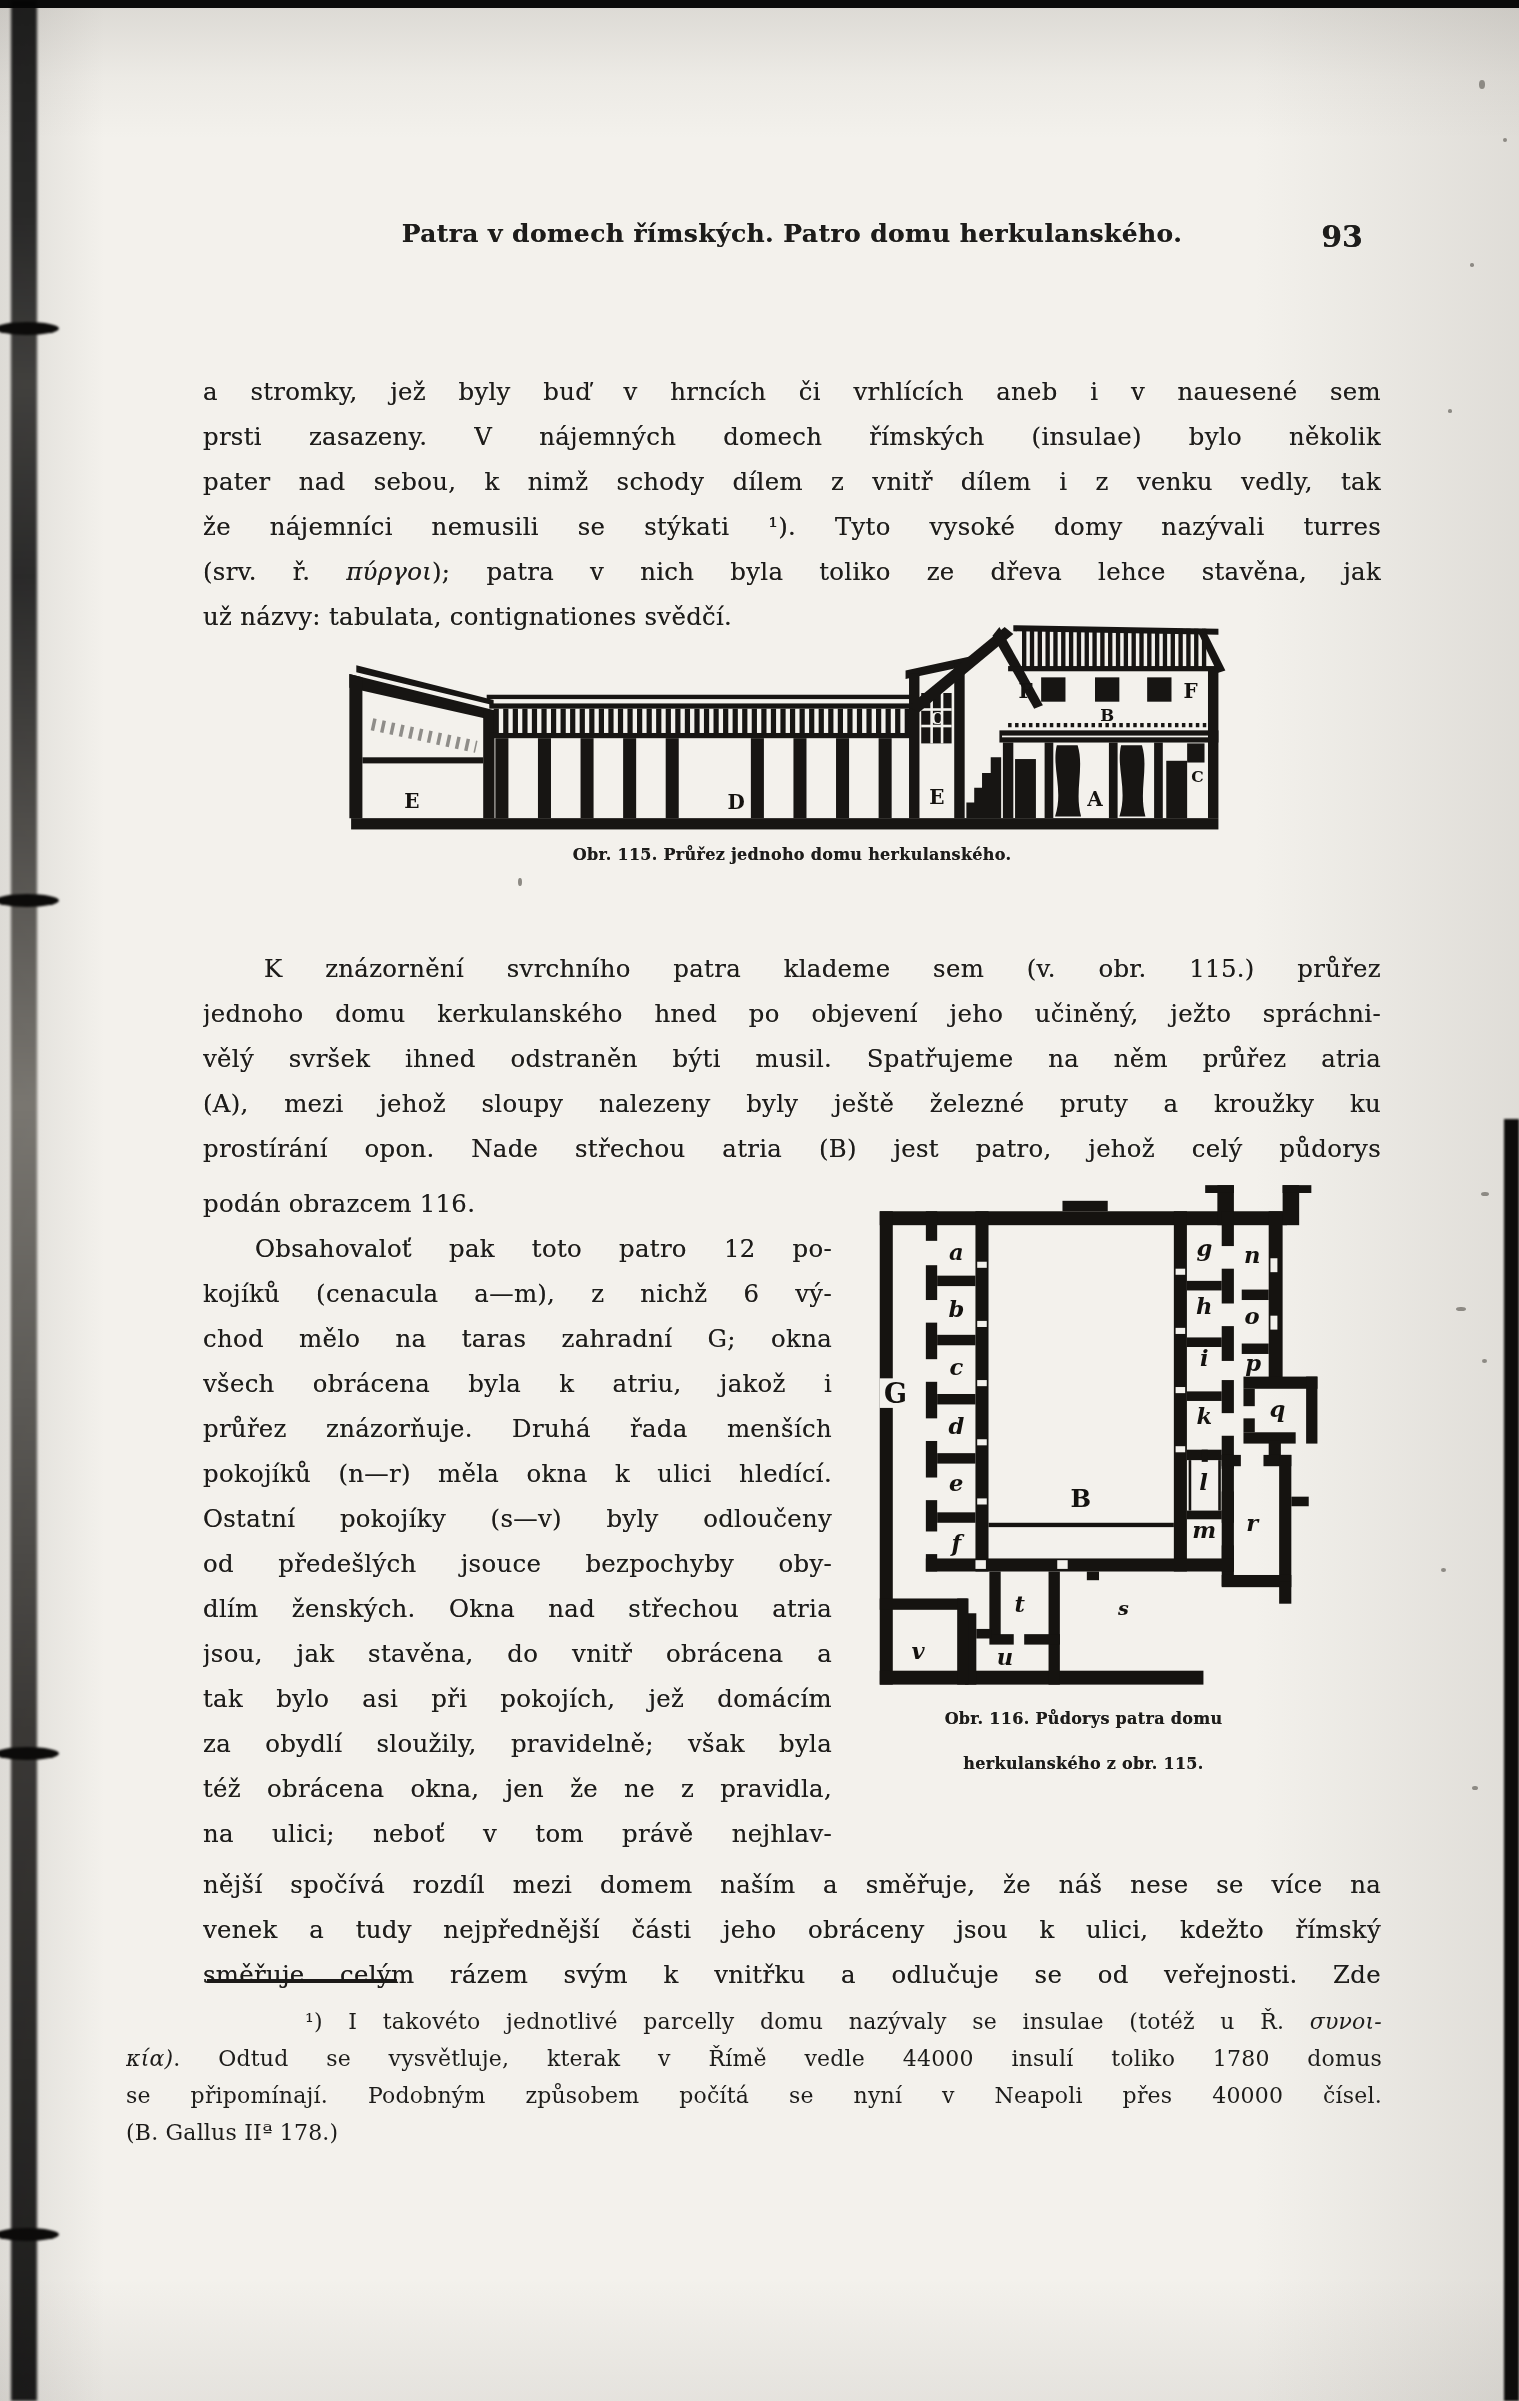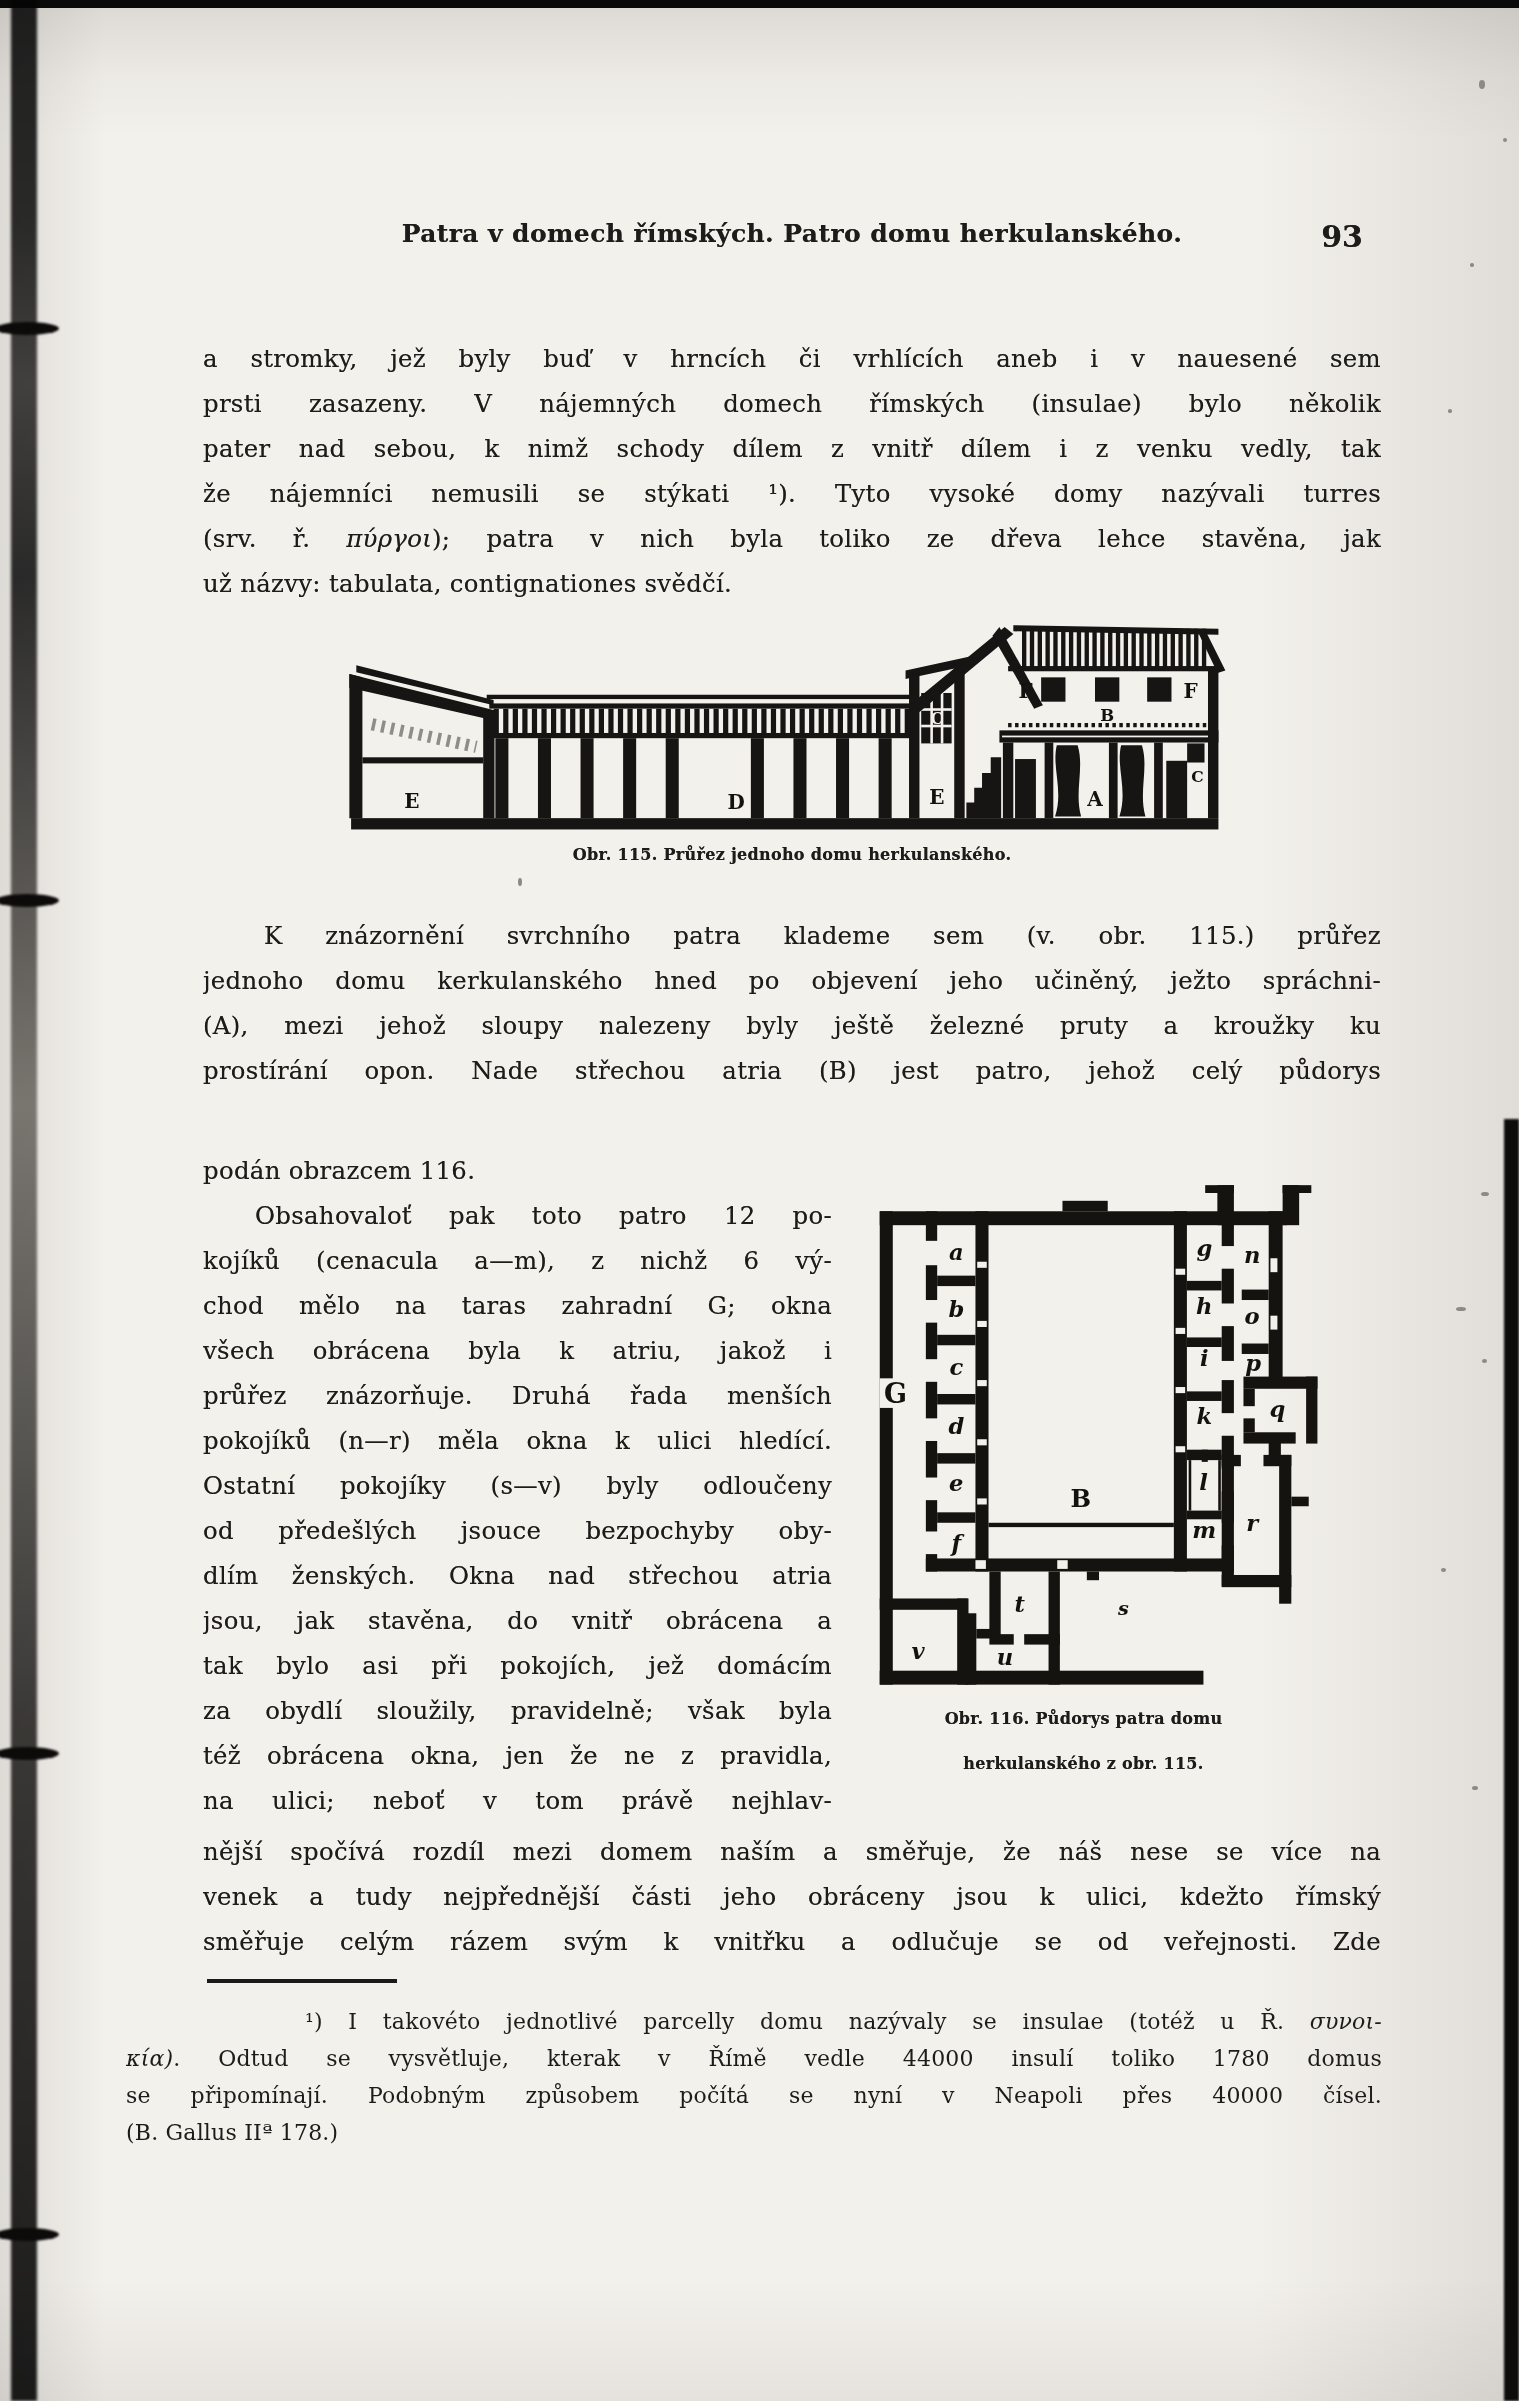--- a/index.html
+++ b/index.html
@@ -17,21 +17,21 @@
   .binding{position:absolute;left:10.5px;top:0;width:26px;height:2401px;filter:blur(1.7px);
            background:linear-gradient(180deg,#050505 0%,#101010 9%,#2b2a28 16%,#111 24%,#3a3835 34%,#6b6862 46%,#4a4844 58%,#23211f 72%,#11100f 86%,#000 100%);
            opacity:.88;}
   .stitch{position:absolute;left:-5.2px;width:64px;height:13px;background:#0c0b0a;border-radius:50%;filter:blur(0.9px);}
   .right-band{position:absolute;right:0;top:1119px;width:15px;height:1282px;background:#0d0c0b;filter:blur(1px);}
   .speck{position:absolute;background:#8d8a84;border-radius:50%;}
   
   .abs{position:absolute;}
   .tl{display:block;text-align:justify;text-align-last:justify;line-height:45px;height:45px;overflow:hidden;white-space:nowrap;}
   .tl-left{text-align-last:left;}
-  .body-text{font-size:24.4px;letter-spacing:0.3px;text-shadow:0 0 0.4px rgba(20,18,16,.6);}
+  .body-text{font-size:24.4px;letter-spacing:0.3px;text-shadow:0 0 0.4px rgba(20,18,16,.6);margin-top:33px;}
   .greek{font-style:italic;}
   .running-title{font-size:25px;font-weight:bold;text-align:center;letter-spacing:0.4px;text-shadow:0 0 0.5px rgba(0,0,0,.6);}
   .page-number{font-size:30px;font-weight:bold;text-align:center;text-shadow:0 0 0.5px rgba(0,0,0,.6);}
   .fig-caption{font-size:16px;font-weight:bold;text-align:center;letter-spacing:0.3px;text-shadow:0 0 0.5px rgba(0,0,0,.6);}
   .footnote{font-size:22px;letter-spacing:0.2px;}
   .footnote .tl{line-height:37px;height:37px;}
   .fn-rule{position:absolute;left:207px;top:1979px;width:190px;height:3.5px;background:#1b1a18;}
   
   svg text{font-family:"DejaVu Serif","Liberation Serif",serif;}
   .cut-label{font-size:23px;font-weight:bold;fill:#14120f;}
@@ -150,20 +150,21 @@
       <text x="972" y="90" text-anchor="middle" class="cut-label">F</text>
       <text x="862" y="214" text-anchor="middle" class="cut-label">A</text>
       <text x="980" y="186" text-anchor="middle" class="cut-label" style="font-size:18px">C</text>
     </svg>
   </div>
   <div class="abs fig-caption" style="left:203px;top:845px;width:1178px;">Obr. 115. Průřez jednoho domu herkulanského.</div>
 
   <div class="abs body-text" style="left:203px;top:913px;width:1178px;">
     <span class="tl" style="text-indent:61px;">K znázornění svrchního patra klademe sem (v. obr. 115.) průřez</span>
     <span class="tl">jednoho domu kerkulanského hned po objevení jeho učiněný, ježto spráchni-</span>
+    <span class="tl">vělý svršek ihned odstraněn býti musil. Spatřujeme na něm průřez atria</span>
     <span class="tl">(A), mezi jehož sloupy nalezeny byly ještě železné pruty a kroužky ku</span>
     <span class="tl">prostírání opon. Nade střechou atria (B) jest patro, jehož celý půdorys</span>
   </div>
 
   <div class="abs body-text" style="left:203px;top:1148px;width:629px;">
     <span class="tl tl-left">podán obrazcem 116.</span>
     <span class="tl" style="text-indent:52px;">Obsahovaloť pak toto patro 12 po-</span>
     <span class="tl">kojíků (cenacula a—m), z nichž 6 vý-</span>
     <span class="tl">chod mělo na taras zahradní G; okna</span>
     <span class="tl">všech obrácena byla k atriu, jakož i</span>

